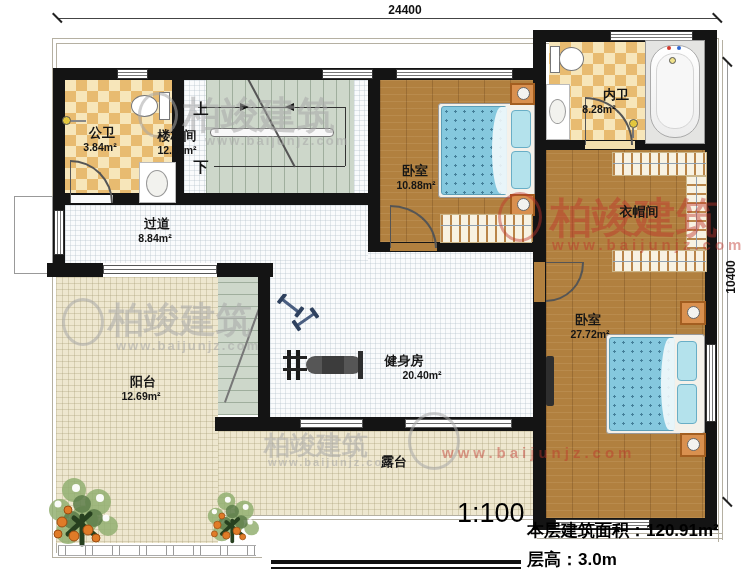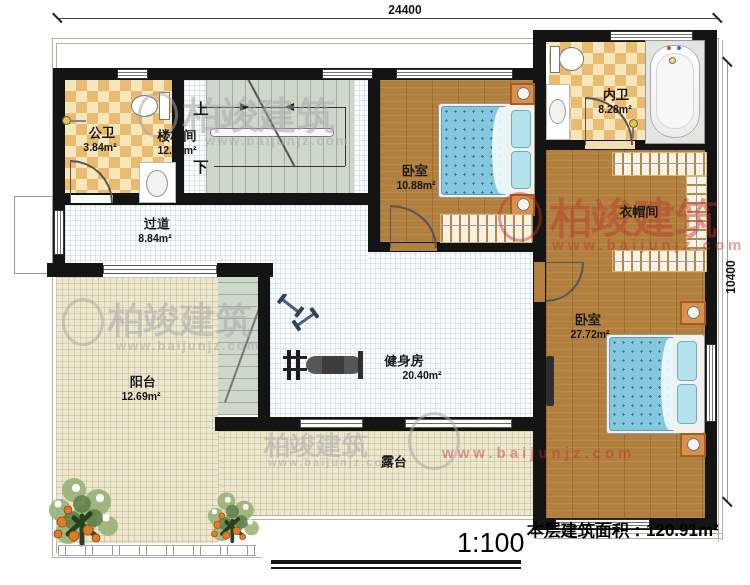--- a/index.html
+++ b/index.html
@@ -287,39 +287,40 @@
 
   <div class="rlbl" style="left:102px;top:133px">公卫</div>
   <div class="ralbl" style="left:100px;top:147px">3.84m²</div>
   <div class="rlbl" style="left:177px;top:136px">楼梯间</div>
   <div class="ralbl" style="left:177px;top:150px">12.00m²</div>
   <div class="rlbl big" style="left:201px;top:109px">上</div>
   <div class="rlbl big" style="left:201px;top:167px">下</div>
   <div class="rlbl" style="left:415px;top:171px">卧室</div>
   <div class="ralbl" style="left:416px;top:185px">10.88m²</div>
   <div class="rlbl" style="left:616px;top:95px">内卫</div>
-  <div class="ralbl" style="left:615px;top:109px">8.28m²</div>
+  <div class="ralbl" style="left:599px;top:109px">8.28m²</div>
   <div class="rlbl" style="left:639px;top:212px">衣帽间</div>
   <div class="rlbl" style="left:588px;top:320px">卧室</div>
   <div class="ralbl" style="left:590px;top:334px">27.72m²</div>
   <div class="rlbl" style="left:157px;top:224px">过道</div>
   <div class="ralbl" style="left:155px;top:238px">8.84m²</div>
   <div class="rlbl" style="left:143px;top:382px">阳台</div>
   <div class="ralbl" style="left:141px;top:396px">12.69m²</div>
   <div class="rlbl" style="left:404px;top:361px">健身房</div>
   <div class="ralbl" style="left:422px;top:375px">20.40m²</div>
   <div class="rlbl" style="left:394px;top:462px">露台</div>
 
   <div class="line" style="left:57px;top:18px;width:660px;height:1px;background:#444"></div>
   <div class="tick" style="left:51px;top:17px"></div>
   <div class="tick" style="left:711px;top:17px"></div>
   <div class="dimlbl" style="left:375px;top:3px;width:60px">24400</div>
   <div class="line" style="left:727px;top:62px;width:1px;height:440px;background:#999"></div>
   <div class="tick" style="left:721px;top:61px"></div>
   <div class="tick" style="left:721px;top:501px"></div>
   <div class="dimlbl" style="left:703px;top:270px;width:56px;transform:rotate(-90deg)">10400</div>
 
-  <div class="tb-scale" style="left:457px;top:528px">1:100</div>
+  <div class="tb-scale" style="left:457px;top:498px">1:100</div>
   <div class="abs" style="left:271px;top:560px;width:250px;height:4px;background:#111"></div>
   <div class="abs" style="left:271px;top:567px;width:250px;height:2px;background:#111"></div>
   <div class="tb-metric" style="left:527px;top:519px"><span>本层建筑面积：</span><span>120.91m²</span></div>
+  <div class="tb-metric" style="left:527px;top:548px"><span>层高：</span><span>3.0m</span></div>
 
 </div>
 
 </body></html>

